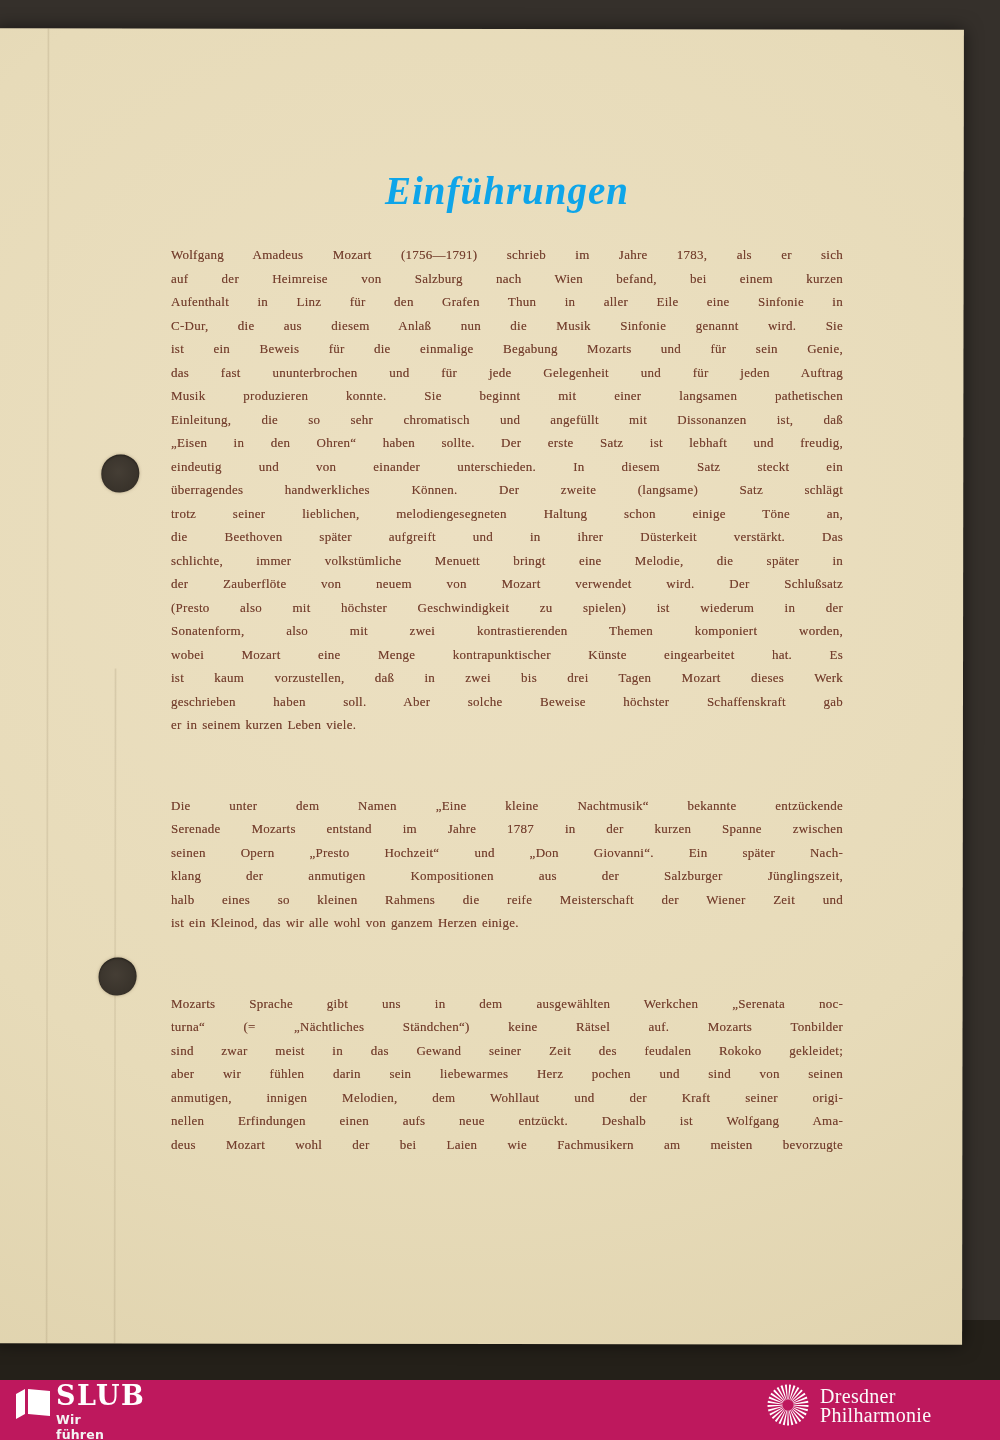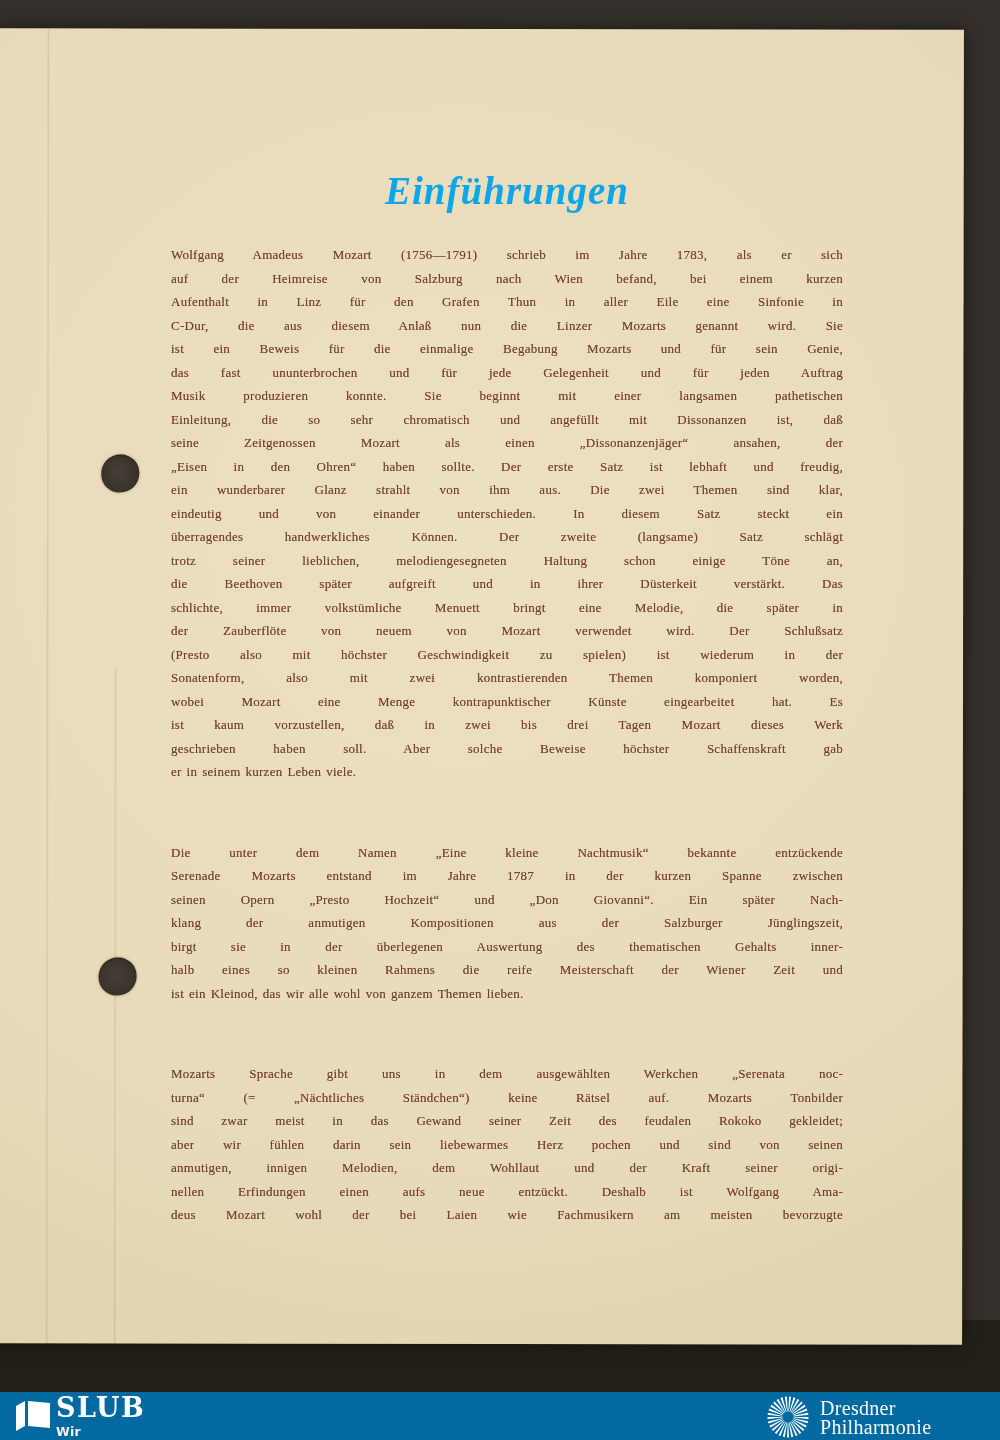--- a/index.html
+++ b/index.html
@@ -49,22 +49,22 @@
   .para{margin:0 0 57px 0;}
   .tline{
     height:23.5px;line-height:23.5px;overflow:hidden;
     font-size:13px;letter-spacing:0.25px;word-spacing:1.5px;
     text-align:justify;text-align-last:justify;
     text-shadow:0 0 0.4px rgba(110,60,40,0.55);
   }
   .tline.flush{text-align-last:left;}
   
   .footer{
-    position:absolute;left:0;right:0;bottom:0;height:48px;
-    background:#0369a1;
+    position:absolute;left:0;right:0;bottom:0;height:60px;
+    background:#be185d;
   }
   .slub{position:absolute;left:14px;top:2px;height:48px;}
   .slub-book{position:absolute;left:0;top:5px;}
   .slub-word{
     position:absolute;left:42px;top:-2px;
     font-family:"DejaVu Serif", serif;font-weight:700;
     font-size:27px;letter-spacing:1.5px;color:#ffffff;
   }
   .slub-tag{
     position:absolute;left:42px;top:30px;
@@ -91,49 +91,46 @@
   <div class="hole h2"></div>
 </div>
 
 <div class="title">Einführungen</div>
 
 <div class="textblock">
     <div class="para">
       <div class="tline">Wolfgang Amadeus Mozart (1756—1791) schrieb im Jahre 1783, als er sich</div>
       <div class="tline">auf der Heimreise von Salzburg nach Wien befand, bei einem kurzen</div>
       <div class="tline">Aufenthalt in Linz für den Grafen Thun in aller Eile eine Sinfonie in</div>
-      <div class="tline">C-Dur, die aus diesem Anlaß nun die Linzer Mozarts genannt wird. Sie</div>
+      <div class="tline">C-Dur, die aus diesem Anlaß nun die Musik Sinfonie genannt wird. Sie</div>
       <div class="tline">ist ein Beweis für die einmalige Begabung Mozarts und für sein Genie,</div>
       <div class="tline">das fast ununterbrochen und für jede Gelegenheit und für jeden Auftrag</div>
       <div class="tline">Musik produzieren konnte. Sie beginnt mit einer langsamen pathetischen</div>
       <div class="tline">Einleitung, die so sehr chromatisch und angefüllt mit Dissonanzen ist, daß</div>
-      <div class="tline">seine Zeitgenossen Mozart als einen „Dissonanzenjäger“ ansahen, der</div>
       <div class="tline">„Eisen in den Ohren“ haben sollte. Der erste Satz ist lebhaft und freudig,</div>
-      <div class="tline">ein wunderbarer Glanz strahlt von ihm aus. Die zwei Themen sind klar,</div>
       <div class="tline">eindeutig und von einander unterschieden. In diesem Satz steckt ein</div>
       <div class="tline">überragendes handwerkliches Können. Der zweite (langsame) Satz schlägt</div>
       <div class="tline">trotz seiner lieblichen, melodiengesegneten Haltung schon einige Töne an,</div>
       <div class="tline">die Beethoven später aufgreift und in ihrer Düsterkeit verstärkt. Das</div>
       <div class="tline">schlichte, immer volkstümliche Menuett bringt eine Melodie, die später in</div>
       <div class="tline">der Zauberflöte von neuem von Mozart verwendet wird. Der Schlußsatz</div>
       <div class="tline">(Presto also mit höchster Geschwindigkeit zu spielen) ist wiederum in der</div>
       <div class="tline">Sonatenform, also mit zwei kontrastierenden Themen komponiert worden,</div>
       <div class="tline">wobei Mozart eine Menge kontrapunktischer Künste eingearbeitet hat. Es</div>
       <div class="tline">ist kaum vorzustellen, daß in zwei bis drei Tagen Mozart dieses Werk</div>
       <div class="tline">geschrieben haben soll. Aber solche Beweise höchster Schaffenskraft gab</div>
       <div class="tline flush">er in seinem kurzen Leben viele.</div>
     </div>
     <div class="para">
       <div class="tline">Die unter dem Namen „Eine kleine Nachtmusik“ bekannte entzückende</div>
       <div class="tline">Serenade Mozarts entstand im Jahre 1787 in der kurzen Spanne zwischen</div>
       <div class="tline">seinen Opern „Presto Hochzeit“ und „Don Giovanni“. Ein später Nach-</div>
       <div class="tline">klang der anmutigen Kompositionen aus der Salzburger Jünglingszeit,</div>
-      <div class="tline">birgt sie in der überlegenen Auswertung des thematischen Gehalts inner-</div>
       <div class="tline">halb eines so kleinen Rahmens die reife Meisterschaft der Wiener Zeit und</div>
-      <div class="tline flush">ist ein Kleinod, das wir alle wohl von ganzem Themen lieben.</div>
+      <div class="tline flush">ist ein Kleinod, das wir alle wohl von ganzem Herzen einige.</div>
     </div>
     <div class="para">
       <div class="tline">Mozarts Sprache gibt uns in dem ausgewählten Werkchen „Serenata noc-</div>
       <div class="tline">turna“ (= „Nächtliches Ständchen“) keine Rätsel auf. Mozarts Tonbilder</div>
       <div class="tline">sind zwar meist in das Gewand seiner Zeit des feudalen Rokoko gekleidet;</div>
       <div class="tline">aber wir fühlen darin sein liebewarmes Herz pochen und sind von seinen</div>
       <div class="tline">anmutigen, innigen Melodien, dem Wohllaut und der Kraft seiner origi-</div>
       <div class="tline">nellen Erfindungen einen aufs neue entzückt. Deshalb ist Wolfgang Ama-</div>
       <div class="tline">deus Mozart wohl der bei Laien wie Fachmusikern am meisten bevorzugte</div>
     </div>

